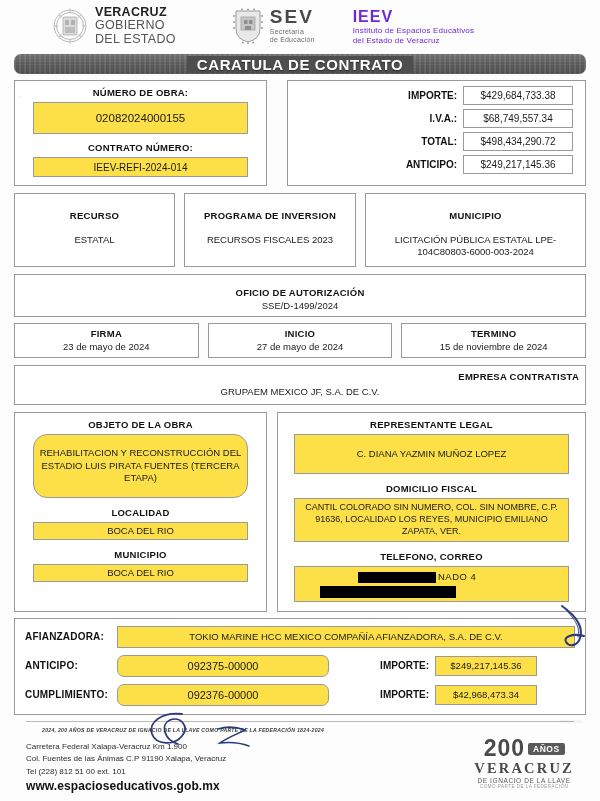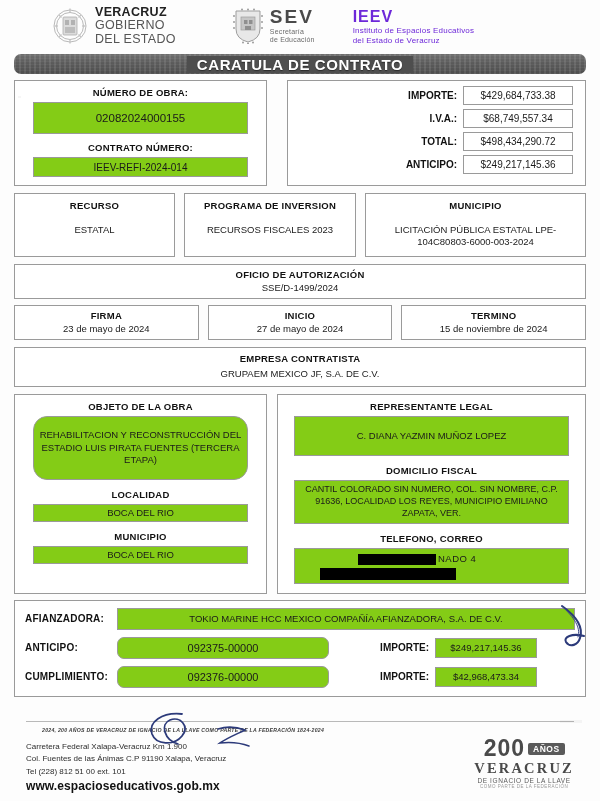--- a/index.html
+++ b/index.html
@@ -110,21 +110,21 @@
     text-align: center;
     color: #111;
   }
   .val {
     font-size: 9.5px;
     text-align: center;
     color: #1a1a1a;
   }
   .field {
     border: 1px solid #9a9a9a;
-    background: #84cc16;
+    background: #fde047;
     display: flex;
     align-items: center;
     justify-content: center;
     box-sizing: border-box;
   }
 
   
   .row1 { display: flex; gap: 20px; margin-top: 6px; }
   .obra-box { width: 253px; padding: 6px 18px 8px 18px; }
   .obra-box .lbl { margin-bottom: 4px; }
@@ -146,39 +146,39 @@
   }
   .imp-val {
     width: 108px; height: 17px;
     border: 1px solid #9a9a9a;
     display: flex; align-items: center; justify-content: center;
     font-size: 10px;
   }
 
   
   .row2 { display: flex; gap: 9px; margin-top: 7px; }
-  .row2 .box { padding: 6px 6px 8px; }
+  .row2 .box { padding: 16px 6px 8px; }
   .r2a { width: 161px; }
   .r2b { width: 172px; }
   .r2c { flex: 1; }
   .row2 .lbl { margin-bottom: 13px; }
   .row2 .val { line-height: 1.25; }
 
   
-  .oficio { margin-top: 7px; padding: 4px 6px 5px; }
+  .oficio { margin-top: 7px; padding: 12px 6px 5px; }
   .oficio .lbl { margin-bottom: 2px; }
 
   
   .row3 { display: flex; gap: 9px; margin-top: 6px; }
   .row3 .box { flex: 1; padding: 4px 4px 5px; }
   .row3 .lbl { margin-bottom: 2px; }
 
   
   .empresa { margin-top: 7px; padding: 5px 6px 7px; }
-  .empresa .lbl { margin-bottom: 4px; }
+  .empresa .lbl { margin-bottom: 4px; text-align: right; }
 
   
   .row4 { display: flex; gap: 10px; margin-top: 7px; }
   .col-left { width: 253px; padding: 6px 18px 9px; }
   .col-right { flex: 1; padding: 6px 16px 9px; }
 
   .col-left .lbl, .col-right .lbl { margin-bottom: 4px; }
   .objeto-field {
     height: 64px; padding: 0 4px;
     font-size: 9.5px; line-height: 1.3; text-align: center; border-radius: 14px;

